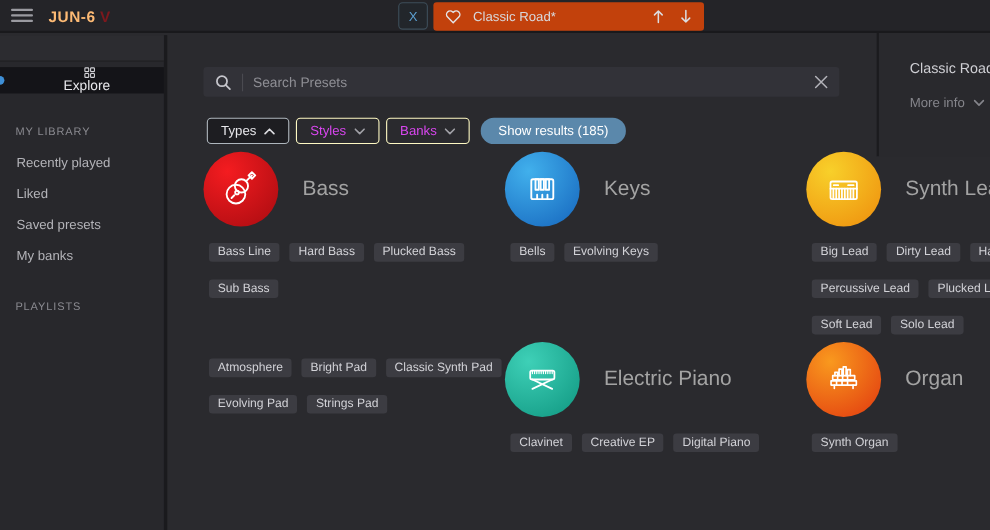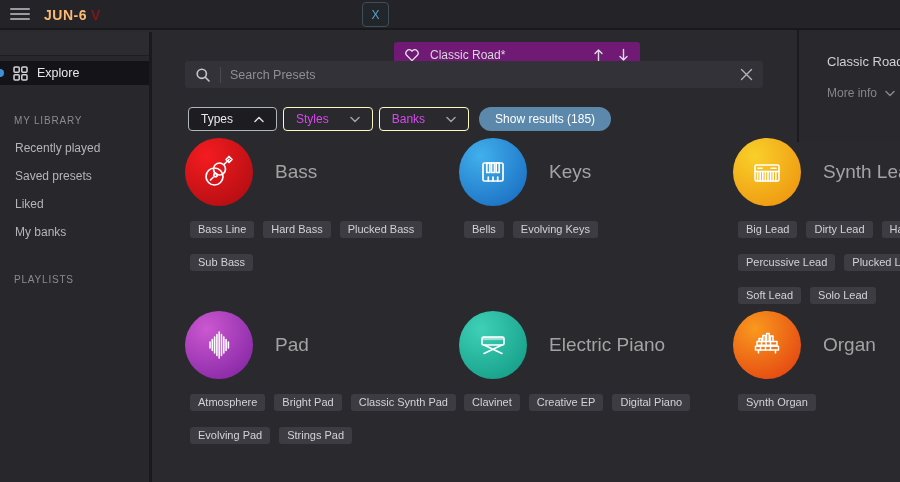--- a/index.html
+++ b/index.html
@@ -11,32 +11,32 @@
   .topbar { position:absolute; left:0; top:0; width:900px; height:30px; background:#242428;
             border-bottom:2px solid #19191c; display:flex; align-items:center; }
   .hamburger { position:absolute; left:10px; top:8px; width:20px; cursor:pointer; }
   .hamburger div { height:2px; background:#9a9aa0; margin-bottom:3px; border-radius:1px; }
   .logo { position:absolute; left:44px; top:7px; font-size:14px; font-weight:bold; letter-spacing:.5px; }
   .logo .nm { color:#fdba74; }
   .logo .ver { color:#7d181d; margin-left:4px; }
   .x-btn { position:absolute; left:362px; top:2px; width:27px; height:25px; border:1px solid #3e4e5a;
            border-radius:4px; background:#22262b; color:#5b9ecf; font-size:12px; display:flex;
            align-items:center; justify-content:center; cursor:pointer; }
-  .preset-box { position:absolute; left:394px; top:2px; width:246px; height:26px; background:#701a75;
-                border-radius:3px; display:flex; align-items:center; padding:0 10px;margin-top:40px; }
+  .preset-box { position:absolute; left:394px; top:2px; width:246px; height:26px; background:#c2410c;
+                border-radius:3px; display:flex; align-items:center; padding:0 10px; }
   .preset-name { color:#d8d8dc; font-size:12px; margin-left:10px; flex:1; }
   .nav-arrows { display:flex; gap:12px; }
   .nav-arrows svg { cursor:pointer; }
 
   
   .sidebar { position:absolute; left:0; top:32px; width:152px; height:450px; background:#28282c;
              border-right:3px solid #1a1a1d; }
   .sidebar-top { height:24px; background:#2c2c30; border-bottom:1px solid #1e1e21; }
   .explore-row { position:relative; margin-top:5px; height:24px; background:#141418; display:flex;
-                 align-items:center; cursor:pointer; }
+                 align-items:center; cursor:pointer;flex-direction:column; }
   .explore-dot { position:absolute; left:-4px; top:8px; width:8px; height:8px; border-radius:50%;
                  background:#3e8fd6; }
   .explore-row svg { margin-left:13px; }
   .explore-label { color:#e8e8ec; font-size:12.5px; margin-left:9px; }
   .section-label { color:#8a8a90; font-size:10px; letter-spacing:.8px; margin-left:14px; }
   .lib-label { margin-top:30px; }
   .lib-items { margin-top:8px; }
   .lib-item { color:#b4b4b9; font-size:12px; padding:7px 0 7px 15px; cursor:pointer; }
   .pl-label { margin-top:28px; }
 
@@ -46,21 +46,21 @@
                 border-radius:3px; display:flex; align-items:center; }
   .search-box svg.mag { margin-left:10px; }
   .search-div { width:1px; height:16px; background:#4a4a50; margin:0 9px; }
   .search-input { flex:1; background:transparent; border:none; outline:none; color:#bef264;
                   font-size:12.5px; font-family:"Liberation Sans", sans-serif; }
   .search-input::placeholder { color:#8e8e94; }
   .search-close { margin-right:10px; cursor:pointer; display:flex; }
 
   .filter-row { position:absolute; left:33px; top:75px; display:flex; gap:6px; align-items:center; }
   .fbtn { height:24px; border-radius:4px; font-size:12px; display:flex; align-items:center;
-          gap:21px; padding:0 12px; cursor:pointer; background:transparent; }
+          gap:7px; padding:0 12px; cursor:pointer; background:transparent; }
   .fbtn-active { border:1px solid #aeb6bd; background:#1d1d21; color:#e8e8ec; }
   .fbtn-plain { border:1px solid #fef9c3; color:#d946ef; }
   .fbtn-primary { border:none; border-radius:12px; color:#fff; padding:0 16px; margin-left:4px; }
 
   .right-info { position:absolute; left:642px; top:-2px; width:110px; height:112px;
                 border-left:2px solid #1b1b1e; padding:24px 0 0 28px; background:#29292d; }
   .ri-name { color:#cfcfd4; font-size:13px; white-space:nowrap; }
   .ri-more { margin-top:17px; color:#85858b; font-size:12px; display:flex; align-items:center;
              gap:8px; cursor:pointer; white-space:nowrap; }
 
@@ -117,22 +117,22 @@
         <rect x="1" y="1" width="5.2" height="5.2" rx="1"></rect>
           <rect x="8.8" y="1" width="5.2" height="5.2" rx="1"></rect>
         <rect x="1" y="8.8" width="5.2" height="5.2" rx="1"></rect>
           <rect x="8.8" y="8.8" width="5.2" height="5.2" rx="1"></rect>
       </svg>
       <span class="explore-label">Explore</span>
     </div>
     <div class="section-label lib-label">MY LIBRARY</div>
     <div class="lib-items" id="lib-items">
         <div class="lib-item">Recently played</div>
+        <div class="lib-item">Liked</div>
         <div class="lib-item">Saved presets</div>
-        <div class="lib-item">Liked</div>
         <div class="lib-item">My banks</div>
       </div>
     <div class="section-label pl-label">PLAYLISTS</div>
   </div>
 
   <div class="main">
 
     <div class="search-box">
       <svg class="mag" width="16" height="16" viewBox="0 0 16 16" fill="none" stroke="#c6c6cc" stroke-width="1.6" stroke-linecap="round">
         <circle cx="6.8" cy="6.8" r="4.6"></circle>
@@ -247,28 +247,20 @@
               <div class="chip">Percussive Lead</div>
               <div class="chip">Plucked Lead</div>
             </div>
             <div class="tag-row">
               <div class="chip">Soft Lead</div>
               <div class="chip">Solo Lead</div>
             </div>
           </div>
         </div>
         <div class="cat-cell">
-          <div class="cat-head">
-            <div class="cat-circle" style="background: radial-gradient(circle at 32% 26%, rgb(203, 88, 208), rgb(124, 31, 159));">
-              <svg width="40" height="40" viewBox="0 0 40 40" fill="none" stroke="#fff" stroke-linecap="round" stroke-linejoin="round" stroke-width="1.6">
-    <path d="M11 17 V23 M13.3 14.5 V25.5 M15.6 12 V28 M17.9 9.5 V30.5 M20.2 7 V33 M22.5 9.5 V30.5 M24.8 12 V28 M27.1 14.5 V25.5 M29.4 17 V23"></path>
-              </svg>
-            </div>
-            <div class="cat-title">Pad</div>
-          </div>
           <div class="tag-rows">
             <div class="tag-row">
               <div class="chip">Atmosphere</div>
               <div class="chip">Bright Pad</div>
               <div class="chip">Classic Synth Pad</div>
             </div>
             <div class="tag-row">
               <div class="chip">Evolving Pad</div>
               <div class="chip">Strings Pad</div>
             </div>

